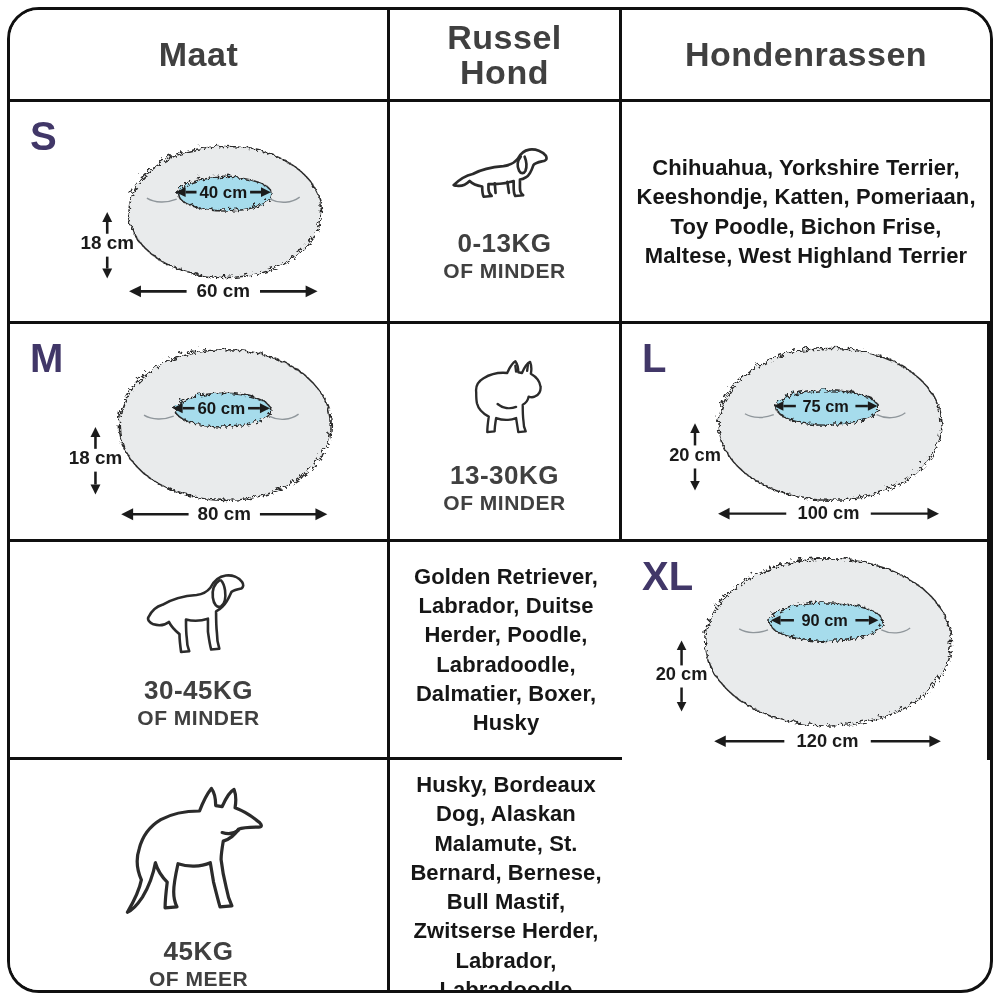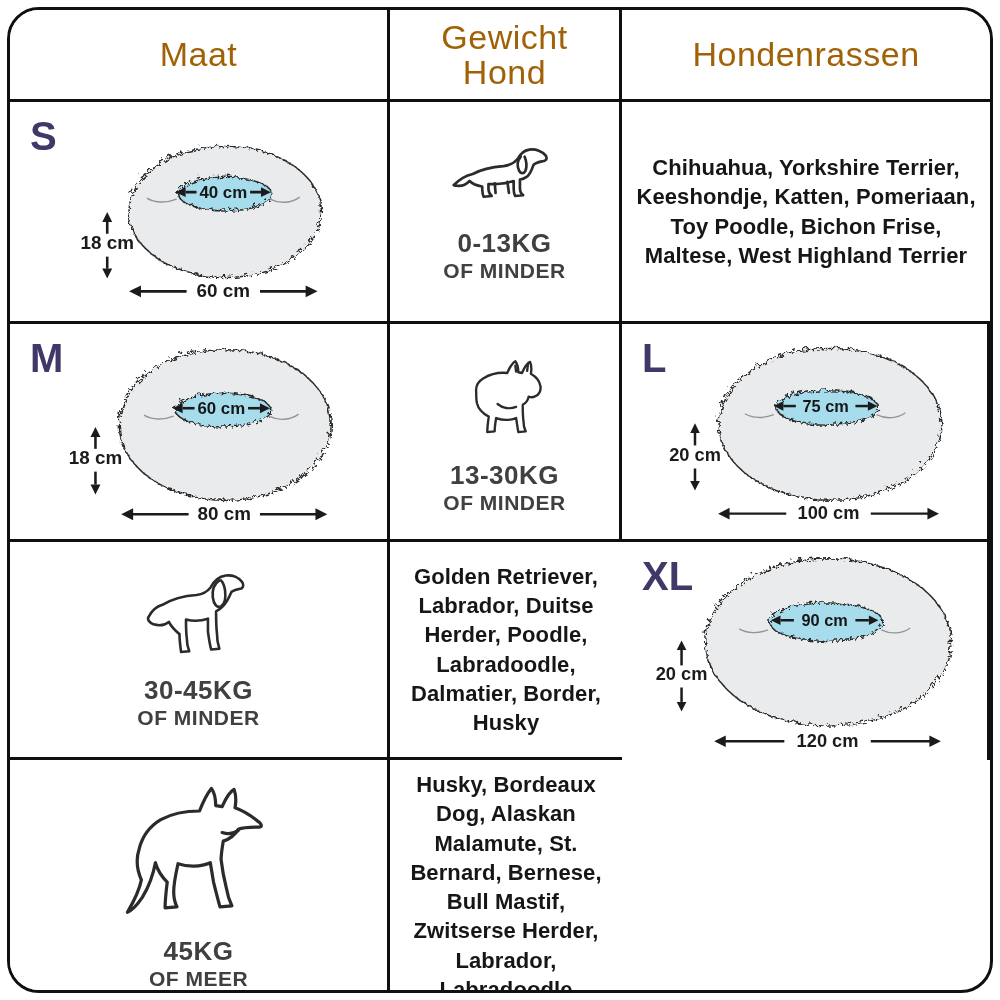--- a/index.html
+++ b/index.html
@@ -7,21 +7,21 @@
   .size-table{
     position:absolute;left:7px;top:7px;width:980px;height:980px;
     border:3px solid #101010;border-radius:32px;background:#fff;
     display:grid;grid-template-columns:380px 232px 1fr;
     grid-template-rows:92px 222px 218px 218px 1fr;overflow:hidden;
   }
   .cell{border-right:3px solid #101010;border-bottom:3px solid #101010;position:relative;background:#fff;}
   .cell.last-col{border-right:none;}
   .cell.last-row{border-bottom:none;}
   .hcell{display:flex;align-items:center;justify-content:center;text-align:center;}
-  .htext{color:#a16207;font-size:34px;font-weight:normal;letter-spacing:.5px;line-height:1.02;}
+  .htext{color:#404040;font-size:34px;font-weight:bold;letter-spacing:.5px;line-height:1.02;}
   .size-letter{position:absolute;top:12px;left:20px;color:#413768;font-size:40px;font-weight:bold;z-index:2;}
   .bed-cell svg.bedsvg{position:absolute;inset:0;width:100%;height:100%;display:block;}
   .bed-outer{fill:#e9ebec;stroke:#2c2c2c;stroke-width:1.6;}
   .bed-inner{fill:#a6dcec;stroke:#2c2c2c;stroke-width:1.6;}
   .crease{fill:none;stroke:#8f969b;stroke-width:1.4;}
   .dim-line{stroke:#1b1b1b;stroke-width:2.6;}
   .dim-head{fill:#1b1b1b;}
   .dim-text{fill:#1b1b1b;font-weight:bold;font-size:19px;}
   .hole-text{fill:#161616;font-weight:bold;font-size:17px;}
   .mid{display:flex;flex-direction:column;align-items:center;justify-content:center;gap:14px;}
@@ -44,21 +44,21 @@
   </defs>
 </svg>
 
 <div class="size-table">
 
   <div class="cell hcell">
     <div class="htext">Maat</div>
   </div>
   <div class="cell hcell">
     <div class="htext">
-      <div>Gewicht</div>
+      <div>Russel</div>
       <div>Hond</div>
     </div>
   </div>
   <div class="cell hcell last-col">
     <div class="htext">Hondenrassen</div>
   </div>
 
   <div class="cell bed-cell">
     <div class="size-letter">S</div>
     <svg class="bedsvg" viewBox="0 0 380 219" preserveAspectRatio="xMidYMid meet">
@@ -192,21 +192,21 @@
     <svg class="dog" width="122" height="94" viewBox="0 0 150 115" stroke-width="3.2">
       <path d="M13,60 C17,52 23,47 30,45 C42,38 57,34 72,33 C79,32 85,29 89,24 C93,16 100,10 108,9 C116,8 124,11 128,17 C130,20 130,23 127,25 C122,26 118,27 115,29 C112,36 109,43 104,47 C101,50 98,52 96,53 C96,62 96,71 97,79 C97,86 98,93 100,99 L90,100 C88,93 87,85 86,78 C86,73 86,67 86,62 C77,65 67,65 59,63 C59,71 59,79 60,86 C60,92 61,97 63,102 L53,103 C52,96 51,88 51,81 C46,77 41,72 38,66 C33,70 26,71 19,69 C14,67 11,63 13,60 Z"></path>
       <path d="M100,15 C94,19 91,27 92,36 C93,44 97,49 102,47 C107,44 108,35 107,27 C106,21 104,17 102,15"></path>
     </svg>
     <div class="wt">
       <div class="wt1">30-45KG</div>
       <div class="wt2">OF MINDER</div>
     </div>
   </div>
   <div class="cell breeds last-col">
-    <p>Golden Retriever, Labrador, Duitse Herder, Poodle, Labradoodle, Dalmatier, Border, Husky</p>
+    <p>Golden Retriever, Labrador, Duitse Herder, Poodle, Labradoodle, Dalmatier, Boxer, Husky</p>
   </div>
 
   <div class="cell bed-cell last-row">
     <div class="size-letter">XL</div>
     <svg class="bedsvg" viewBox="0 0 380 222" preserveAspectRatio="xMidYMid meet">
       <g filter="url(#fluff)">
           <ellipse class="bed-outer" cx="213" cy="100" rx="128" ry="87"></ellipse>
         </g>
       <g filter="url(#fluff)">
           <ellipse class="bed-inner" cx="211" cy="79" rx="59" ry="20"></ellipse>

